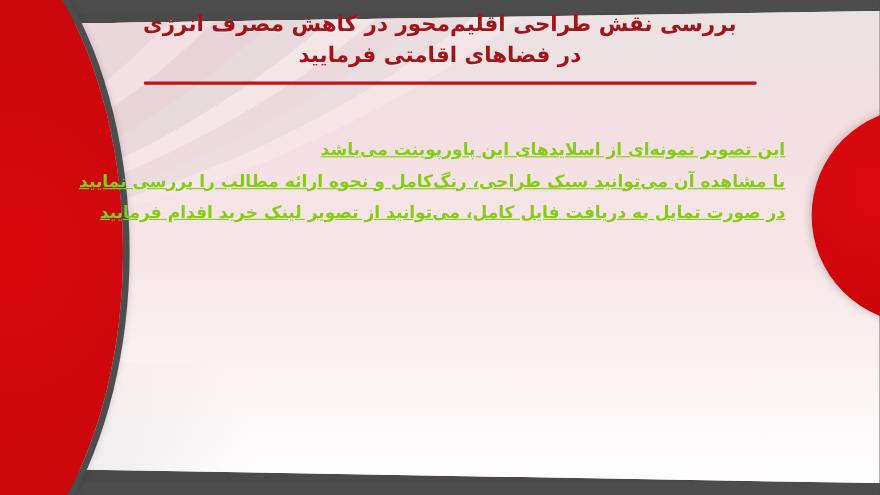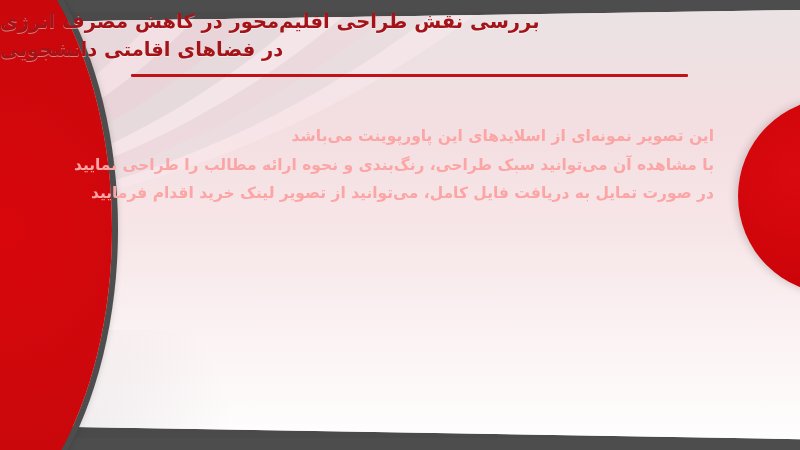--- a/index.html
+++ b/index.html
@@ -44,32 +44,32 @@
 
   
   #right-circle{position:absolute;z-index:4;
       left:738px;top:98px;width:196px;height:196px;border-radius:50%;
       background:radial-gradient(circle at 30% 38%,#da0a10 0%,#cc0409 60%,#b30408 100%);
       box-shadow:-2px 0 8px rgba(0,0,0,.18);}
 
   
   #content{position:absolute;inset:0;z-index:6;}
 
-  #title-block{position:absolute;left:0;right:0;top:8px;text-align:left;}
+  #title-block{position:absolute;left:0;right:0;top:8px;text-align:center;}
   .title-line{color:#A41318;font-weight:bold;font-size:19.5px;
       line-height:28px;letter-spacing:0;direction:rtl;
       text-shadow:0 1px 0 rgba(255,255,255,.45);}
 
   #title-rule{position:absolute;left:131px;top:74px;width:557px;height:3px;
       background:#c01318;border-radius:1px;}
 
   #body-block{position:absolute;right:86px;left:150px;top:122px;
       text-align:right;direction:rtl;}
-  .body-line{color:#fca5a5;font-size:15.5px;line-height:28.5px;
-      font-weight:600;white-space:nowrap;}
+  .body-line{color:#84cc16;font-size:15.5px;line-height:28.5px;
+      font-weight:600;white-space:nowrap;text-decoration:underline;}
 
   
   .dot-wash{position:absolute;left:0;bottom:0;width:300px;height:120px;
       opacity:.35;
       background:radial-gradient(circle at 28% 85%,rgba(180,170,175,.5) 0%,rgba(255,255,255,0) 62%);}
 </style>
 </head>
 <body>
 
 <div id="slide">
@@ -95,25 +95,25 @@
     <div class="dot-wash"></div>
   </div>
 
   <div id="left-lens"></div>
   <div id="right-circle"></div>
 
   <div id="content">
 
     <div id="title-block">
       <div class="title-line">بررسی نقش طراحی اقلیم‌محور در کاهش مصرف انرژی</div>
-      <div class="title-line">در فضاهای اقامتی دانشجویی</div>
+      <div class="title-line">در فضاهای اقامتی فرمایید</div>
     </div>
 
     <div id="title-rule"></div>
 
     <div id="body-block">
       <div class="body-line">این تصویر نمونه‌ای از اسلایدهای این پاورپوینت می‌باشد</div>
-      <div class="body-line">با مشاهده آن می‌توانید سبک طراحی، رنگ‌بندی و نحوه ارائه مطالب را طراحی نمایید</div>
+      <div class="body-line">با مشاهده آن می‌توانید سبک طراحی، رنگ‌کامل و نحوه ارائه مطالب را بررسی نمایید</div>
       <div class="body-line">در صورت تمایل به دریافت فایل کامل، می‌توانید از تصویر لینک خرید اقدام فرمایید</div>
     </div>
 
   </div>
 </div>
 
 </body></html>

